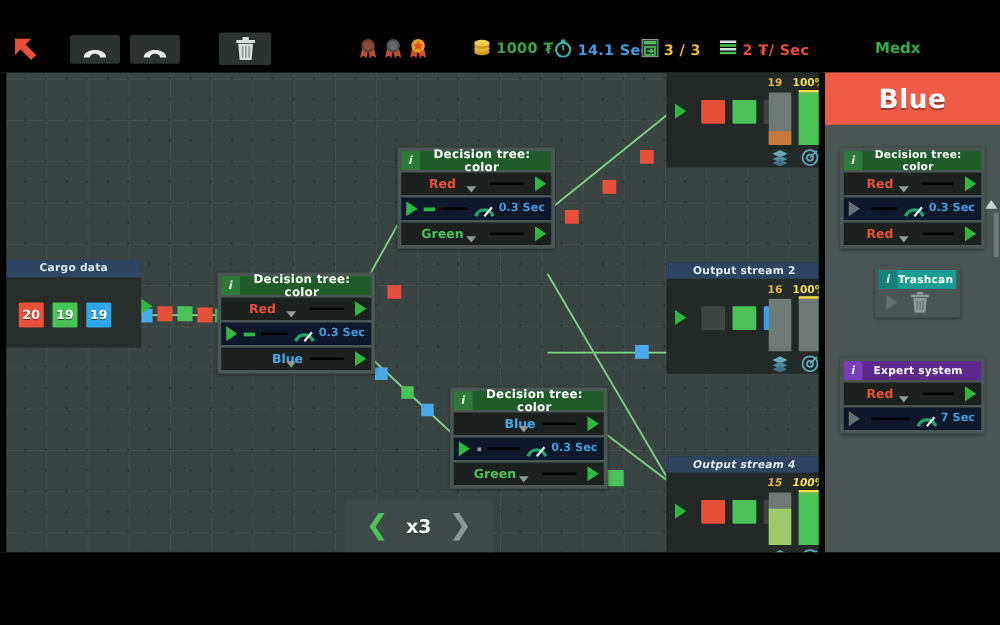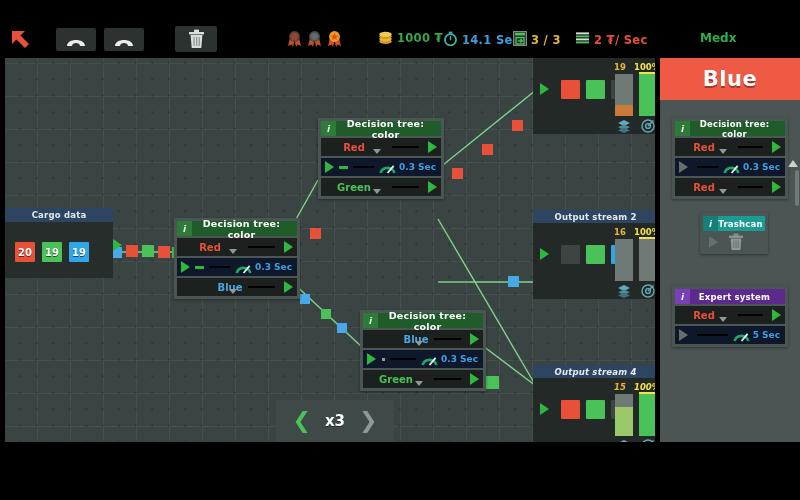--- a/index.html
+++ b/index.html
@@ -559,21 +559,21 @@
         <div class="ptri"></div>
       </div>
       <div class="row mid">
         <div class="ptri dim"></div>
         <div class="trackline"></div>
         <div class="gauge">
           <svg width="17" height="13" viewBox="0 0 17 13">
             <path d="M1.6 12 A7.2 7.2 0 0 1 15.4 12" fill="none" stroke="#1fa86a" stroke-width="2.6"></path>
             <path d="M8.5 12 L14.6 4.8" stroke="#e8ecea" stroke-width="1.8"></path>
           </svg>
-          <span class="gtime">5 Sec</span>
+          <span class="gtime">7 Sec</span>
         </div>
       </div>
     </div>
   </div>
 
   <div class="stopbtn">
     <span>Blue</span>
   </div>
 
   <div class="bottombar">

